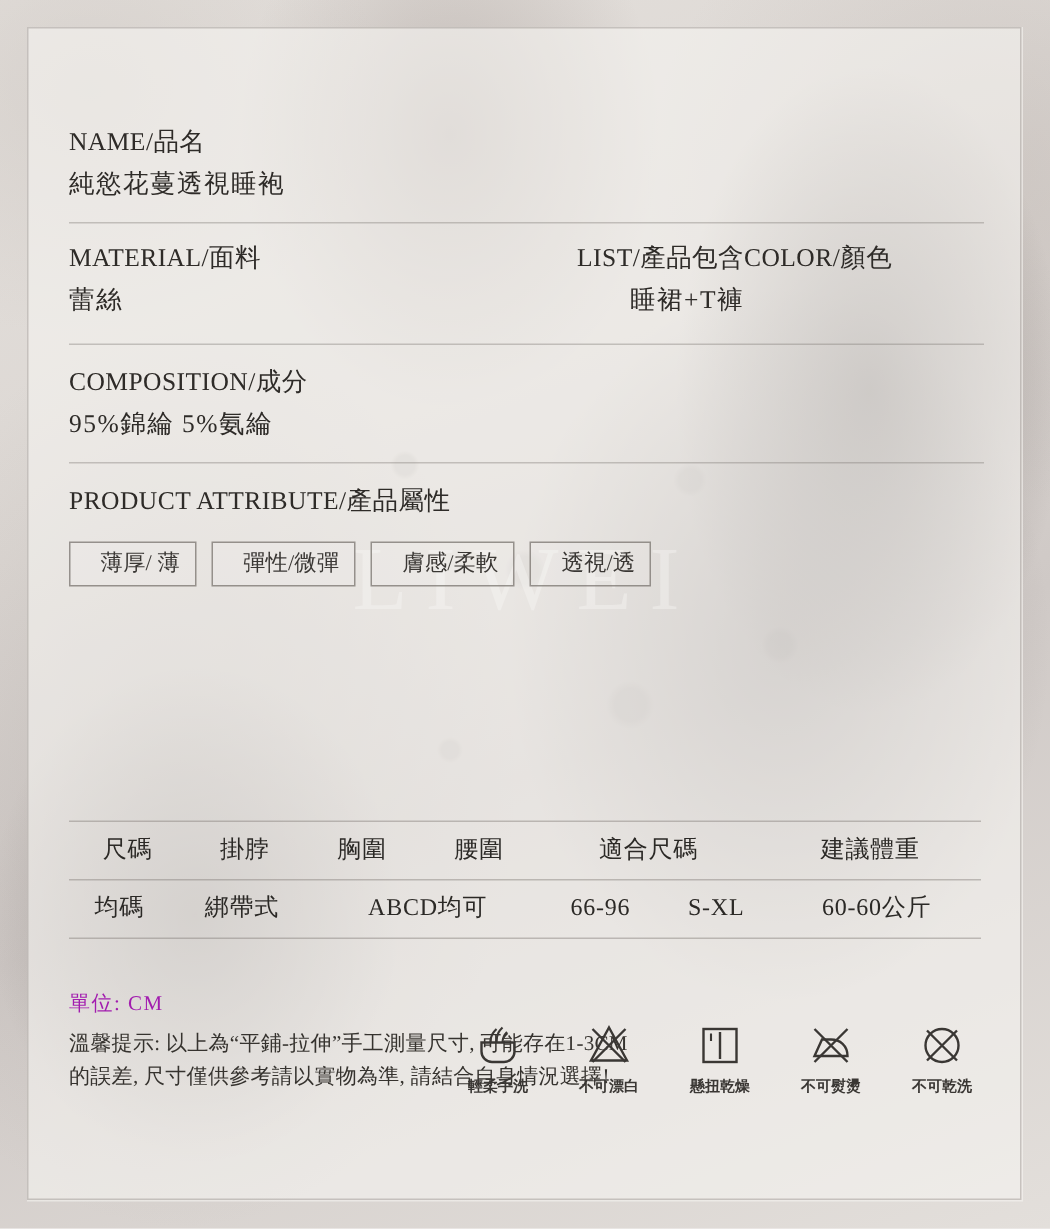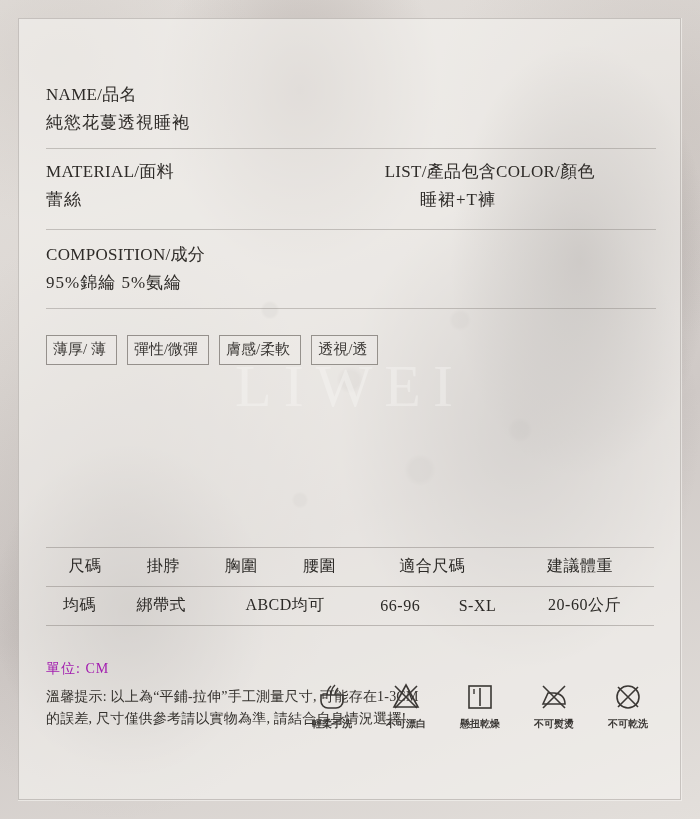--- a/index.html
+++ b/index.html
@@ -126,21 +126,21 @@
 
   .attr-tags {
     display: flex;
     gap: 10px;
     padding: 14px 0 16px 0;
   }
   .tag {
     border: 1px solid rgba(120,115,110,0.75);
     color: #3a3734;
     font-size: 15px;
-    padding: 4px 10px 5px 6px;
+    padding: 4px 10px 5px 20px;
     background: rgba(255,255,255,0.10);
     white-space: nowrap;
   }
 
   
   .table-wrap {
     position: absolute;
     left: 46px;
     top: 547px;
     width: 608px;
@@ -247,20 +247,21 @@
     <div style="height:14px"></div>
     <div class="hr"></div>
 
     <div class="block sec-title">
       <div class="label">COMPOSITION/成分</div>
       <div class="value">95%錦綸 5%氨綸</div>
     </div>
     <div class="hr"></div>
 
     <div class="block sec-title">
+      <div class="label">PRODUCT ATTRIBUTE/產品屬性</div>
       <div class="attr-tags">
         <span class="tag">薄厚/ 薄</span>
         <span class="tag">彈性/微彈</span>
         <span class="tag">膚感/柔軟</span>
         <span class="tag">透視/透</span>
       </div>
     </div>
   </div>
 
   <div class="table-wrap">
@@ -279,21 +280,21 @@
       </table>
     <div class="tbl-line"></div>
     <table class="size-table">
       <tbody>
           <tr>
         <td>均碼</td>
         <td>綁帶式</td>
         <td>ABCD均可</td>
         <td>66-96</td>
         <td>S-XL</td>
-        <td>20-60公斤</td>
+        <td>60-60公斤</td>
       </tr>
     </tbody>
       </table>
     <div class="tbl-line"></div>
   </div>
 
   <div class="footer">
     <div class="unit">單位: CM</div>
     <div class="note">溫馨提示: 以上為“平鋪-拉伸”手工測量尺寸, 可能存在1-3CM的誤差, 尺寸僅供參考請以實物為準, 請結合自身情況選擇!</div>
 

